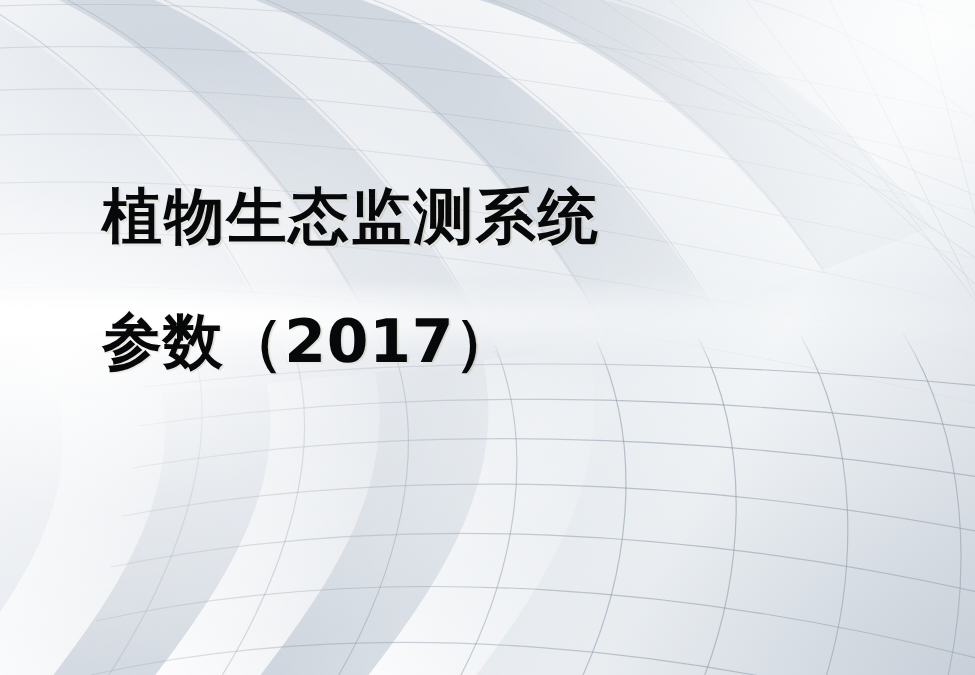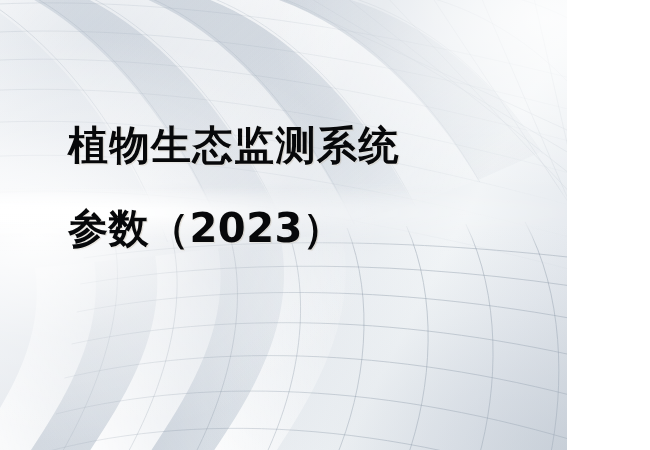--- a/index.html
+++ b/index.html
@@ -3,26 +3,25 @@
 <meta charset="utf-8">
 <title>植物生态监测系统参数（2023）</title>
 <style>
   html, body {
     margin: 0;
     padding: 0;
     background: #ffffff;
   }
   #slide {
     position: relative;
-    width: 544px;
+    width: 650px;
     height: 450px;
     overflow: hidden;
     background: #e6eaee;
     font-family: "DejaVu Sans", "Liberation Sans", sans-serif;
-    padding-left: 23px;
   }
 
   
   .bg-layer {
     position: absolute;
     inset: 0;
     width: 100%;
     height: 100%;
     display: block;
   }
@@ -220,16 +219,16 @@
 
     </g>
   </svg>
 
   <div class="bg-layer bg-vignette"></div>
 
   <div class="bg-layer bg-sweep"></div>
 
   <div class="title-block">
     <div class="title-line line-1">植物生态监测系统</div>
-    <div class="title-line line-2">参数（2023）</div>
+    <div class="title-line line-2">参数（2017）</div>
   </div>
 
 </div>
 
 </body></html>

